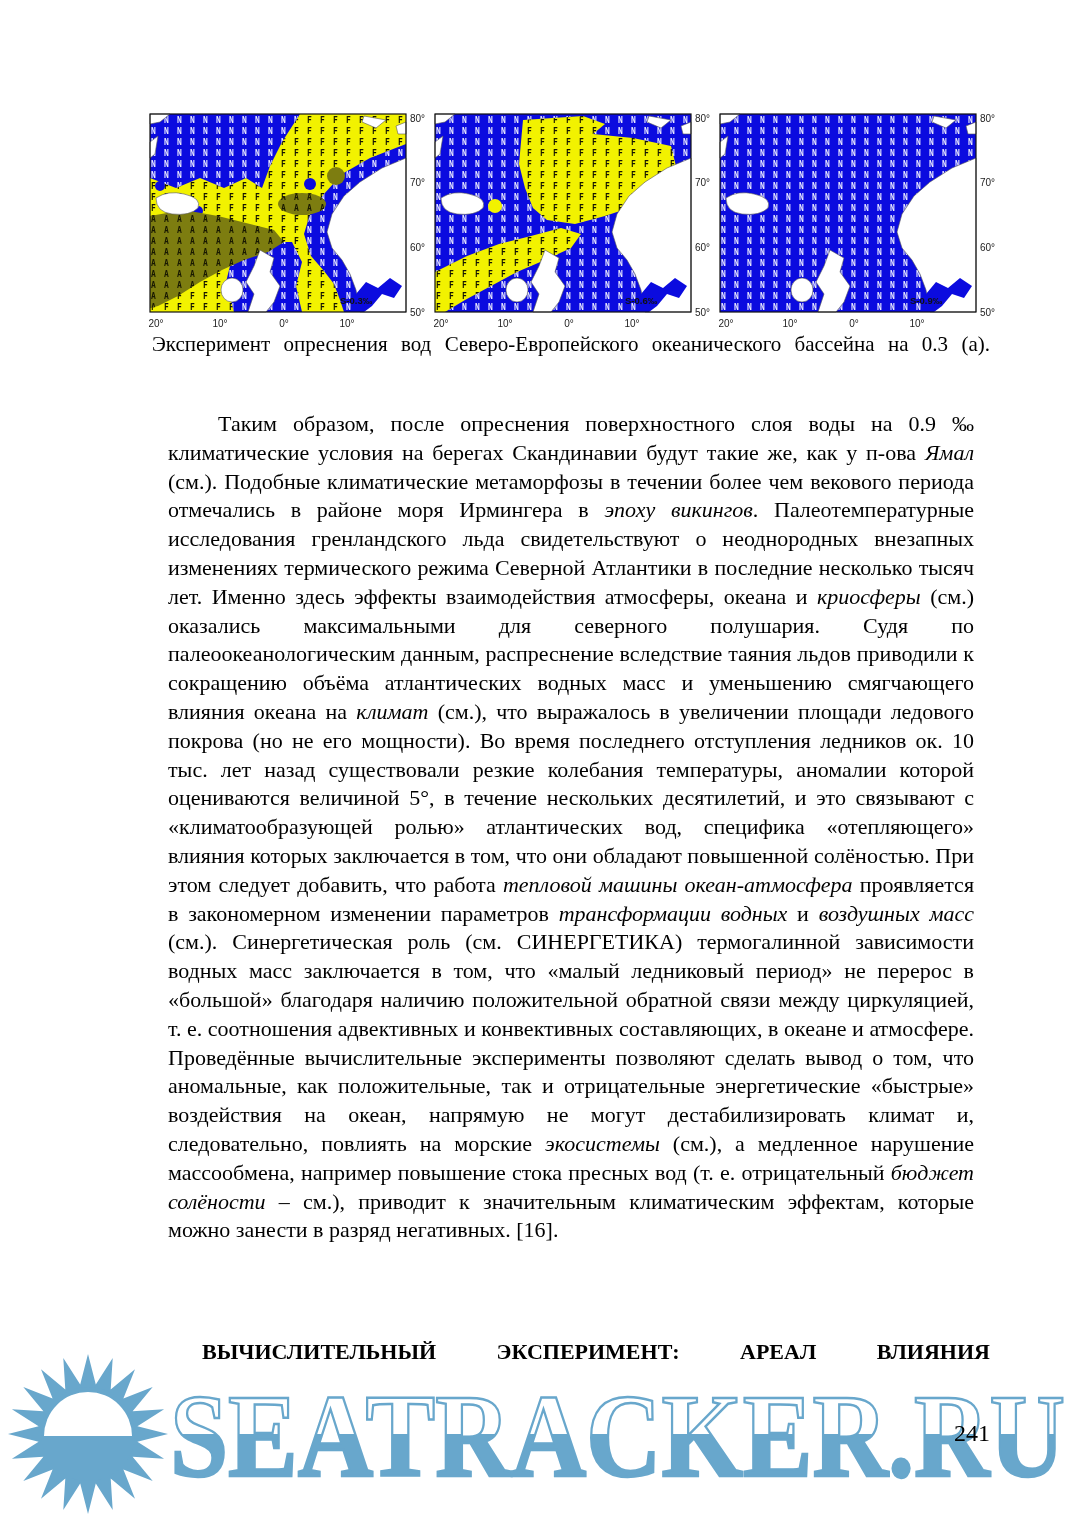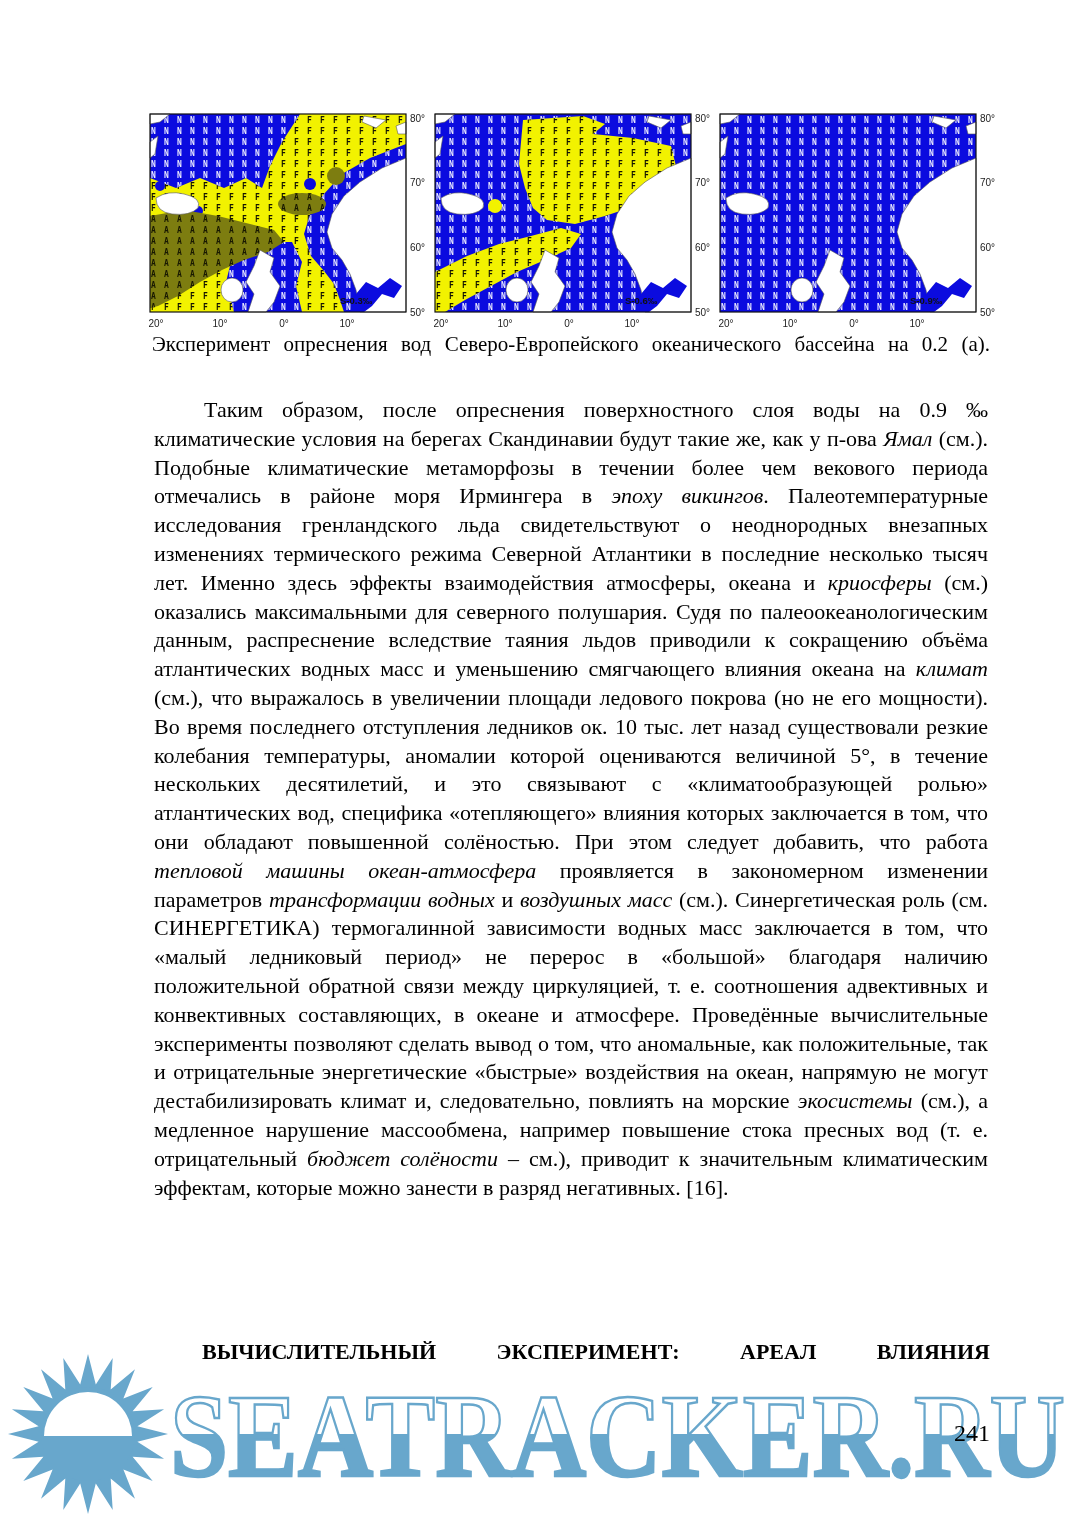--- a/index.html
+++ b/index.html
@@ -16,21 +16,21 @@
   .plA{fill:#181800;}
   .land{fill:#ffffff;stroke:#555;stroke-width:0.6;}
   .frame{fill:none;stroke:#111;stroke-width:1.2;}
 
   .caption{position:absolute;left:152px;top:330px;width:838px;z-index:2;
            font-size:21px;line-height:1.4;}
   .cap-l1{text-align:justify;text-align-last:justify;}
 
   .body-col{position:absolute;left:152px;top:394px;width:838px;z-index:2;
             font-size:22px;line-height:28.8px;text-align:justify;}
-  .body-col p{margin:2px;text-indent:50px;}
+  .body-col p{margin:16px;text-indent:50px;}
   .body-col i, .para2 i{font-style:italic;}
 
   .para2{position:absolute;left:152px;top:1337px;width:838px;z-index:2;
          font-size:22px;line-height:30px;}
   .jline{text-align:justify;text-align-last:justify;}
   .jline.first{text-indent:50px;}
   .para2 b{font-weight:bold;font-family:Liberation Serif, serif;}
 
   .watermark-svg{position:absolute;left:0;top:1330px;z-index:1;}
   .wm-text{font-family:"Liberation Serif", serif;font-weight:bold;}
@@ -177,21 +177,21 @@
       <text class="tick" x="262" y="206">50°</text>
       <text class="tick" x="8" y="217" text-anchor="middle">20°</text>
       <text class="tick" x="72" y="217" text-anchor="middle">10°</text>
       <text class="tick" x="136" y="217" text-anchor="middle">0°</text>
       <text class="tick" x="199" y="217" text-anchor="middle">10°</text>
     </g>
   </svg>
 </div>
 
 <div class="caption">
-  <div class="cap-l1">Эксперимент  опреснения вод Северо-Европейского  океанического бассейна на 0.2 (a).</div>
+  <div class="cap-l1">Эксперимент  опреснения вод Северо-Европейского  океанического бассейна на 0.3 (a).</div>
 </div>
 
 <div class="body-col">
   <p><span>Таким образом, после опреснения поверхностного слоя воды на 0.9 ‰ климатические условия на берегах Скандинавии будут такие же, как у п-ова </span><i>Ямал</i><span> (см.). Подобные климатические метаморфозы в течении более чем векового периода отмечались в районе моря Ирмингера в </span><i>эпоху викингов</i><span>. Палеотемпературные исследования гренландского льда свидетельствуют о неоднородных внезапных изменениях термического режима Северной Атлантики в последние несколько тысяч лет. Именно здесь эффекты взаимодействия атмосферы, океана и </span><i>криосферы</i><span> (см.) оказались максимальными для северного полушария. Судя по палеоокеанологическим данным, распреснение вследствие таяния льдов приводили к сокращению объёма атлантических водных масс и уменьшению смягчающего влияния океана на </span><i>климат</i><span> (см.), что выражалось в увеличении площади ледового покрова (но не его мощности). Во время последнего отступления ледников ок. 10 тыс. лет назад существовали резкие колебания температуры, аномалии которой оцениваются величиной 5°, в течение нескольких десятилетий, и это связывают с «климатообразующей ролью» атлантических вод, специфика «отепляющего» влияния которых заключается в том, что они обладают повышенной солёностью. При этом следует добавить, что работа </span><i>тепловой машины океан-атмосфера</i><span> проявляется в закономерном изменении параметров </span><i>трансформации водных</i><span> и </span><i>воздушных масс</i><span> (см.). Синергетическая роль (см. СИНЕРГЕТИКА) термогалинной зависимости водных масс заключается в том, что «малый ледниковый период» не перерос в «большой» благодаря наличию положительной обратной связи между циркуляцией, т. е. соотношения адвективных и конвективных составляющих, в океане и атмосфере. Проведённые вычислительные эксперименты позволяют сделать вывод о том, что аномальные, как положительные, так и отрицательные энергетические «быстрые» воздействия на океан, напрямую не могут дестабилизировать климат и, следовательно, повлиять на морские </span><i>экосистемы</i><span> (см.), а медленное нарушение массообмена, например повышение стока пресных вод (т. е. отрицательный </span><i>бюджет солёности</i><span> – см.), приводит к значительным климатическим эффектам, которые можно занести в разряд негативных. [16].</span></p>
 </div>
 
 <div class="para2">
   <div class="jline first"><b>ВЫЧИСЛИТЕЛЬНЫЙ ЭКСПЕРИМЕНТ: АРЕАЛ ВЛИЯНИЯ</b></div>
 </div>
 

